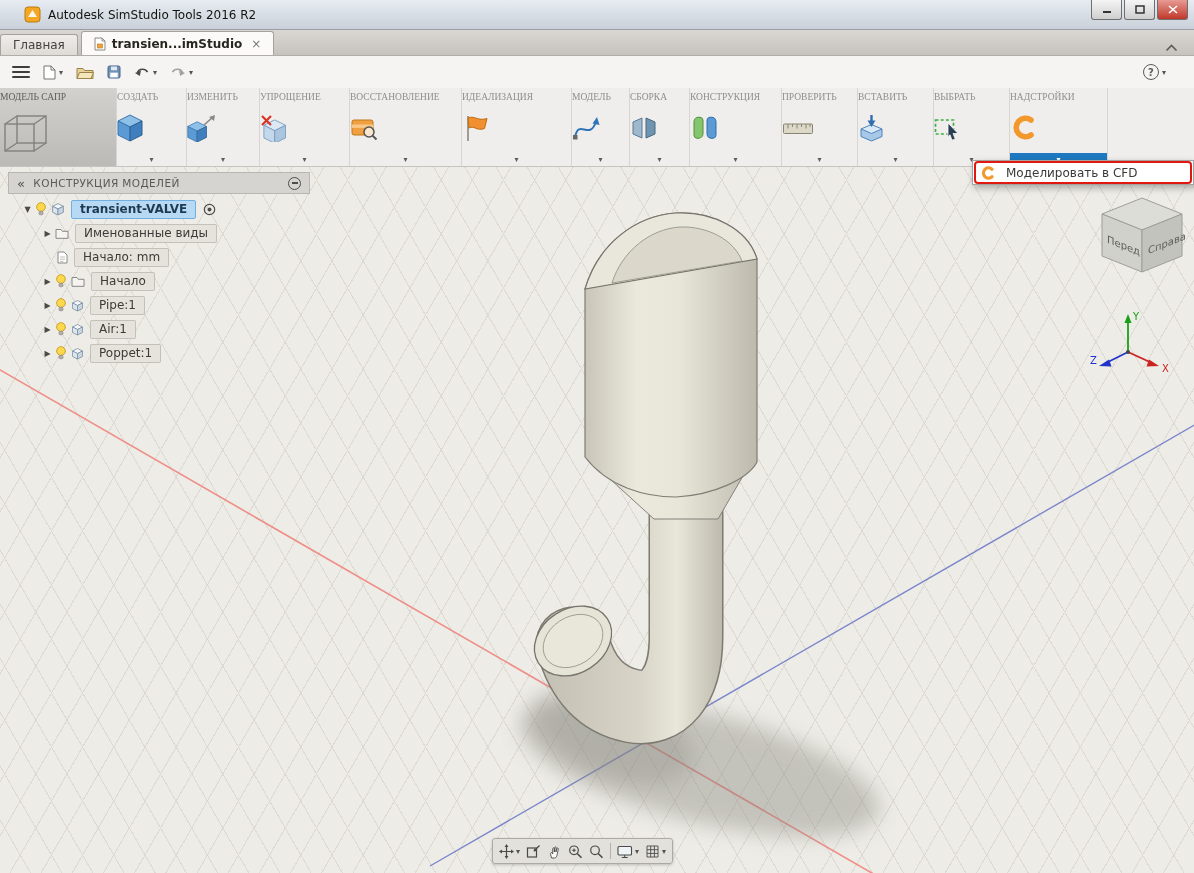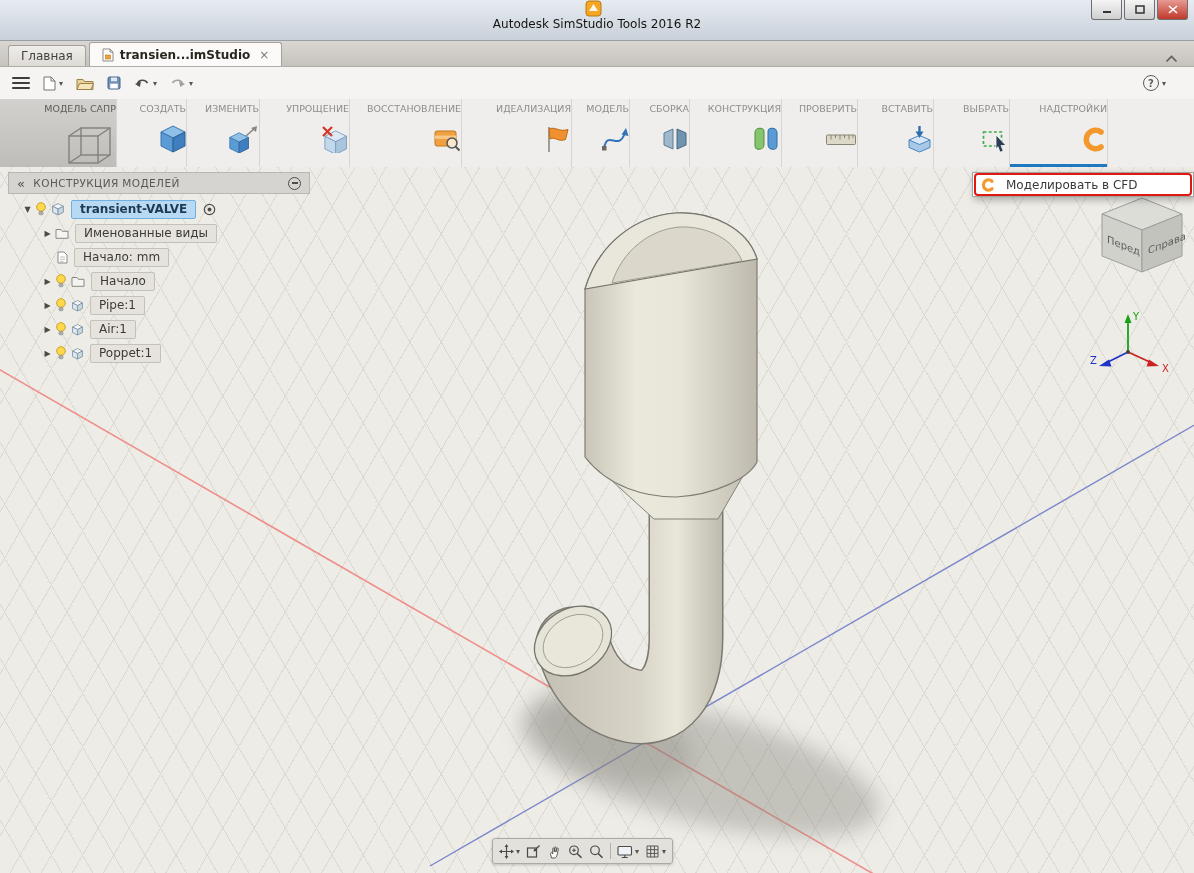--- a/index.html
+++ b/index.html
@@ -1,31 +1,31 @@
 <!DOCTYPE html>
 <html><head>
 <meta charset="utf-8">
 <style>
   html,body{margin:0;padding:0;background:#777;}
   .app{position:relative;width:1194px;height:873px;overflow:hidden;
        font-family:"DejaVu Sans","Liberation Sans",sans-serif;background:#edece6;}
 
   
-  .titlebar{height:41px;background:linear-gradient(#e7ecf2,#c9d0d9);border-bottom:1px solid #979ea7;
-            display:flex;align-items:center;padding:0 24px;box-sizing:border-box;position:relative;flex-direction:column;}
+  .titlebar{height:30px;background:linear-gradient(#e7ecf2,#c9d0d9);border-bottom:1px solid #979ea7;
+            display:flex;align-items:center;padding:0 24px;box-sizing:border-box;position:relative;}
   .app-icon{width:17px;height:17px;margin-right:7px;display:inline-flex;}
   .wtitle{font-size:12px;color:#14140f;}
   .winbtns{position:absolute;top:0;right:6px;display:flex;}
   .winbtn{width:29px;height:19px;border:1px solid #6f6f6f;border-top:none;border-radius:0 0 3px 3px;
           background:linear-gradient(#f5f5f5,#cfcfcf);display:flex;align-items:center;justify-content:center;margin-left:2px;}
   .winbtn.close{background:linear-gradient(#e79a93,#c0392b);}
 
   
   .tabbar{height:26px;background:linear-gradient(#dad6d2,#c6c2be);border-bottom:1px solid #b0aca8;
-          display:flex;align-items:flex-end;padding-left:8px;box-sizing:border-box;position:relative;}
+          display:flex;align-items:flex-end;padding-left:0;box-sizing:border-box;position:relative;}
   .tab{height:21px;display:flex;align-items:center;padding:0 12px;font-size:12px;color:#44423f;
        background:linear-gradient(#efede9,#dedbd7);border:1px solid #a5a19d;border-bottom:none;
        border-radius:3px 3px 0 0;margin-right:3px;box-sizing:border-box;}
   .tab.active{background:#fbfaf8;height:24px;color:#27261f;}
   .tab.active .tlabel{font-weight:bold;}
   .tab-close{margin-left:9px;color:#7a7876;font-size:12px;line-height:1;}
   .collapse-btn{position:absolute;right:16px;top:7px;}
 
   
   .quickbar{height:32px;background:#f5f4f2;display:flex;align-items:center;padding:0 12px;box-sizing:border-box;gap:13px;}
@@ -33,21 +33,21 @@
   .hamb{width:18px;height:12px;display:flex;flex-direction:column;justify-content:space-between;}
   .hamb i{height:2.4px;background:#3e3d3a;border-radius:1px;}
   .caret{font-size:8px;color:#555350;}
   .helpwrap{margin-left:auto;margin-right:16px;display:flex;align-items:center;gap:3px;}
   .helpcircle{width:16px;height:16px;border:1.6px solid #5c5b58;border-radius:50%;display:flex;align-items:center;
               justify-content:center;font-size:10px;font-weight:bold;color:#5c5b58;box-sizing:border-box;}
 
   
   .ribbon{height:79px;background:#efeeec;border-bottom:1px solid #c6c4c1;display:flex;box-sizing:border-box;}
   .rgroup{position:relative;height:100%;border-right:1px solid #d7d5d2;display:flex;flex-direction:column;
-          align-items:flex-end;box-sizing:border-box;}
+          align-items:flex-start;box-sizing:border-box;font-family:Liberation Serif, serif;}
   .rlabel{font-size:9.5px;color:#8f8d89;margin-top:4px;white-space:nowrap;}
   .ricon{flex:1;display:flex;align-items:center;justify-content:center;}
   .rcaret{height:13px;width:100%;display:flex;align-items:center;justify-content:center;font-size:8px;color:#5f5d5a;}
   .rgroup.active{background:linear-gradient(#d3d1ce,#bcbab7);}
   .rgroup.active .rlabel{color:#5e5d5a;}
   .rgroup.addons .rcaret{background:#1e79c0;color:#fff;}
   .rfill{flex:1;}
 
   
   .viewport{position:absolute;left:0;top:167px;width:1194px;height:706px;overflow:hidden;
@@ -68,21 +68,21 @@
   .btree{position:absolute;left:8px;top:197px;width:310px;z-index:4;font-size:12px;color:#3c3b38;}
   .trow{height:24px;display:flex;align-items:center;}
   .tcaret{width:15px;font-size:8px;color:#4b4a48;text-align:center;}
   .ticon{margin-right:4px;display:inline-flex;}
   .chip{background:rgba(228,226,220,.9);border:1px solid rgba(175,173,167,.65);padding:1px 8px 2px;
         border-radius:2px;white-space:nowrap;margin-left:2px;}
   .chip.selected{background:#b7d9f3;border-color:#6fb0e0;color:#173document a52;color:#1e3a52;font-weight:bold;}
   .ind1{padding-left:12px;} .ind2{padding-left:32px;} .ind3{padding-left:49px;}
 
   
-  .menu{position:absolute;left:972px;top:172px;width:222px;background:#fff;border:1px solid #a5a3a0;
+  .menu{position:absolute;left:972px;top:160px;width:222px;background:#fff;border:1px solid #a5a3a0;
         box-shadow:2px 3px 7px rgba(0,0,0,.28);z-index:6;box-sizing:border-box;}
   .menu-item{display:flex;align-items:center;gap:7px;height:23px;padding:0 8px;font-size:12px;color:#3a3938;position:relative;}
   .annotation{position:absolute;left:1px;right:1px;top:0;bottom:0;border:2px solid #e01812;border-radius:4px;pointer-events:none;}
 
   
   .viewcube{position:absolute;left:1086px;top:190px;z-index:2;opacity:.93;}
   .triad{position:absolute;left:1090px;top:306px;z-index:2;}
   .navbar{position:absolute;left:492px;top:838px;height:24px;z-index:4;background:rgba(226,224,219,.95);
           border:1px solid #adaaa5;border-radius:3px;display:flex;align-items:center;padding:0 6px;gap:6px;
           box-shadow:0 1px 3px rgba(0,0,0,.2);}

